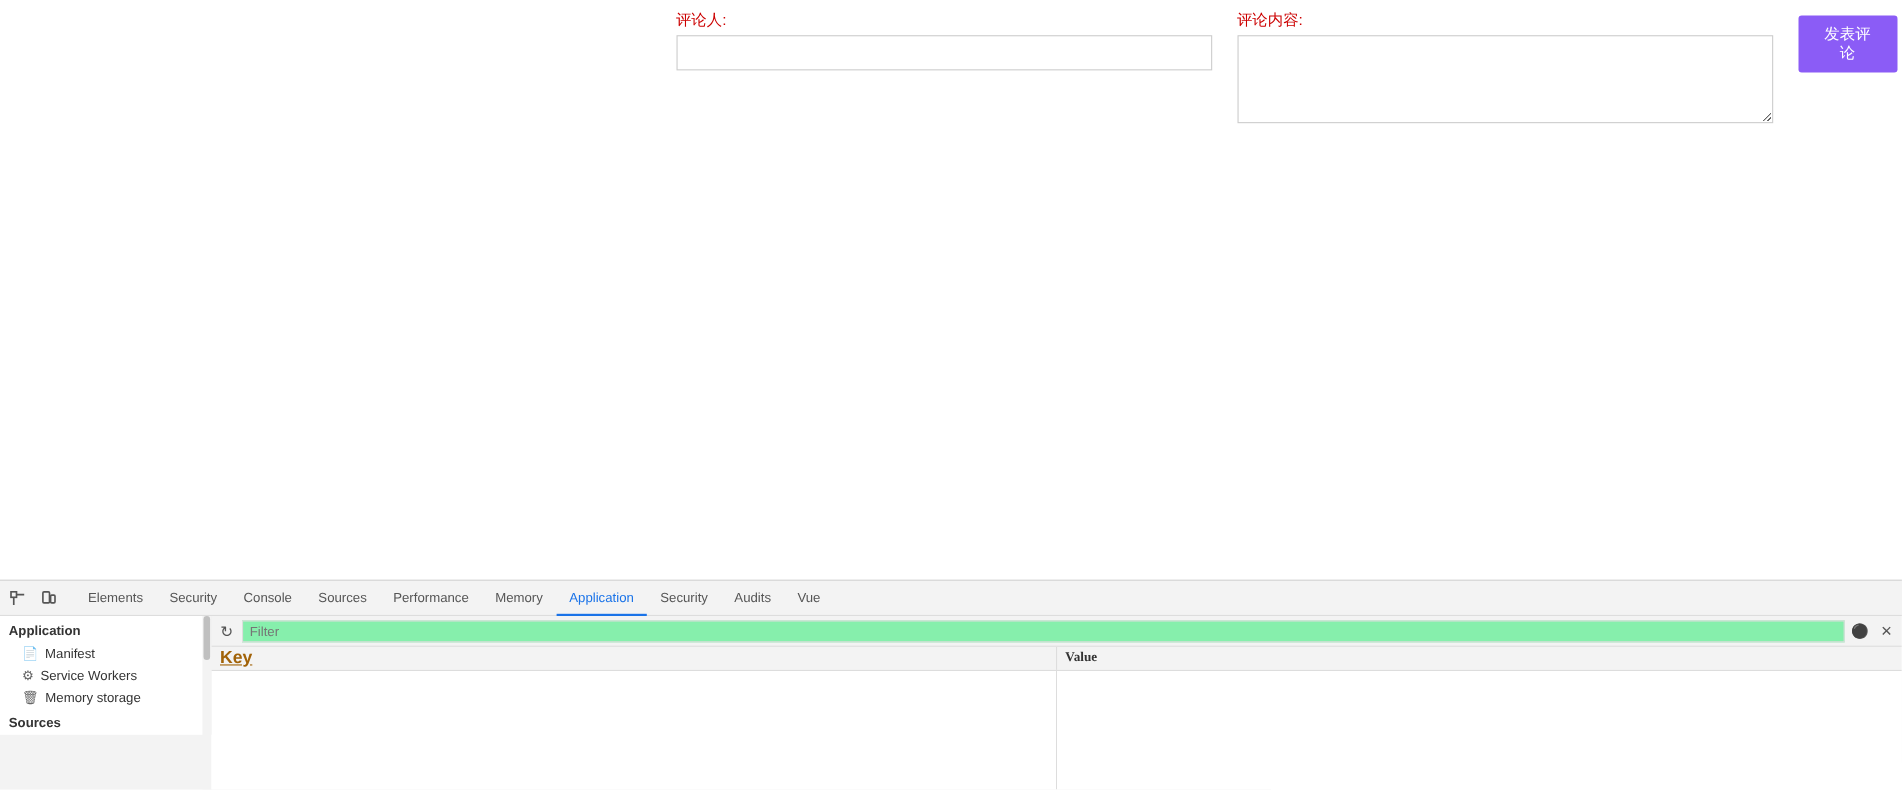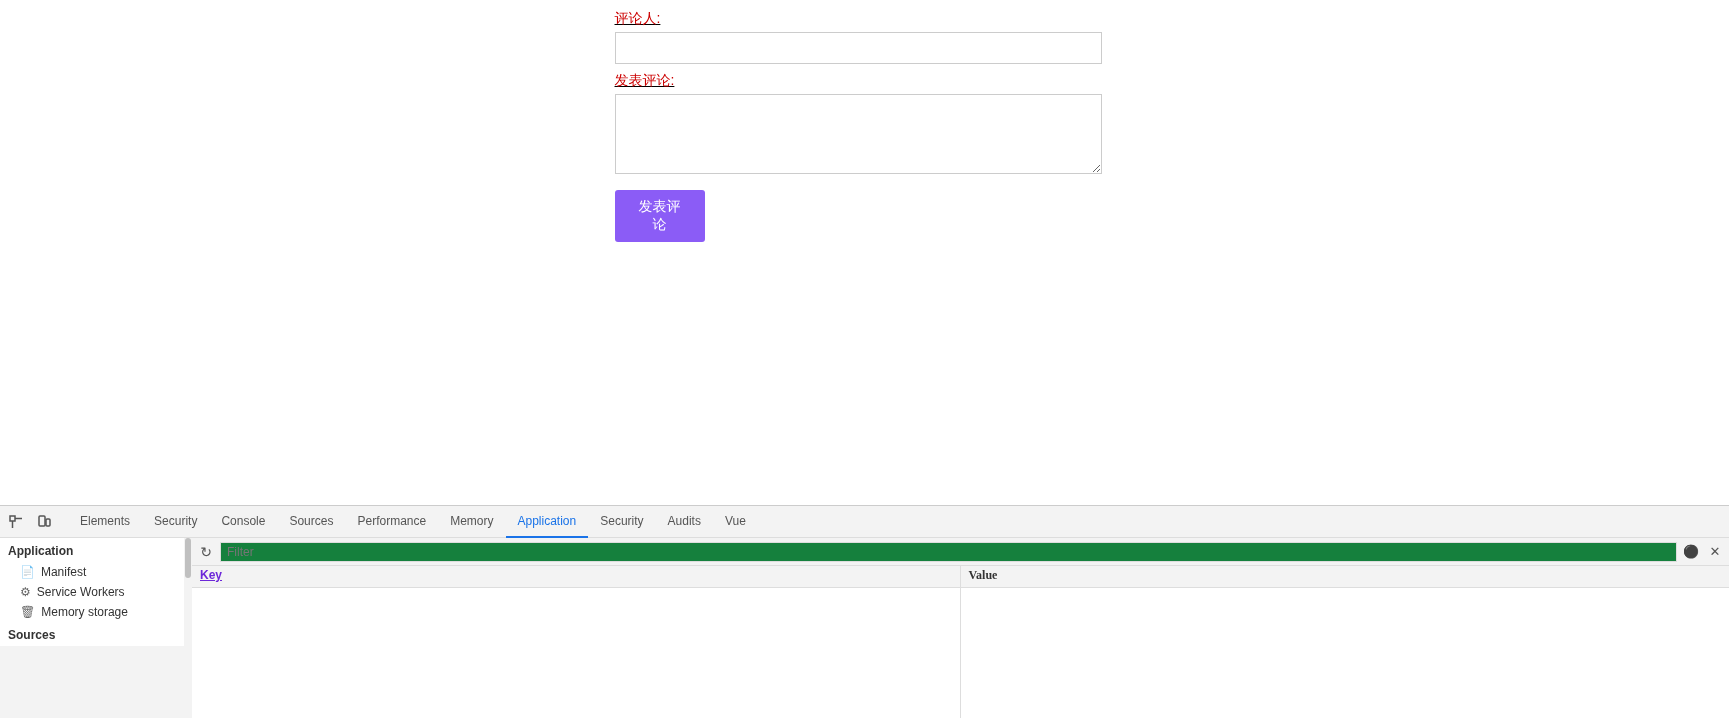--- a/index.html
+++ b/index.html
@@ -12,23 +12,21 @@
       background: #fff;
       display: flex;
       flex-direction: column;
       align-items: center;
       padding-top: 10px;
     }
 
     .form-section {
       width: 500px;
       display: flex;
-      flex-direction: column;
-      gap: 8px;
-      text-decoration: underline;
+      gap: 23px;
     }
 
     .form-label {
       font-size: 14px;
       color: #333;
       margin-bottom: 4px;
     }
 
     .form-label.red-label {
       color: #c00;
@@ -64,21 +62,21 @@
       width: 90px;
       margin-top: 4px;
     }
 
     
     .devtools {
       position: absolute;
       bottom: 0;
       left: 0;
       width: 100%;
-      height: 213px;
+      height: 191px;
       background: #f3f3f3;
       border-top: 1px solid #ccc;
       display: flex;
       flex-direction: column;
     }
 
     
     .devtools-toolbar {
       display: flex;
       align-items: center;
@@ -202,21 +200,21 @@
       height: 20px;
       display: flex;
       align-items: center;
       justify-content: center;
     }
 
     .filter-input {
       flex: 1;
       height: 20px;
       border: none;
-      background: #15803d;
+      background: #86efac;
       border: 1px solid #ddd;
       padding: 2px 6px;
       font-size: 12px;
       outline: none;
     }
 
     .filter-clear-btn {
       background: none;
       border: none;
       cursor: pointer;
@@ -252,23 +250,23 @@
     .kv-header {
       display: flex;
       height: 22px;
       border-bottom: 1px solid #ddd;
       background: #f3f3f3;
     }
 
     .kv-header-key {
       width: 50%;
       padding: 2px 8px;
-      font-size: 12px;
+      font-size: 16px;
       font-weight: bold;
-      color: #6d28d9;
+      color: #a16207;
       border-right: 1px solid #ddd;
       text-decoration: underline;
     }
 
     .kv-header-value {
       flex: 1;
       padding: 2px 8px;
       font-size: 12px;
       font-weight: bold;
       color: #333;
@@ -321,21 +319,21 @@
 </head>
 <body>
 
 <div class="page-content">
   <div class="form-section">
     <div>
       <div class="form-label red-label">评论人:</div>
       <input class="form-input" type="text" style="">
     </div>
     <div>
-      <div class="form-label red-label">发表评论:</div>
+      <div class="form-label red-label">评论内容:</div>
       <textarea class="form-textarea" style=""></textarea>
     </div>
     <div>
       <button class="submit-btn">发表评论</button>
     </div>
   </div>
 </div>
 
 <div class="devtools">
 

